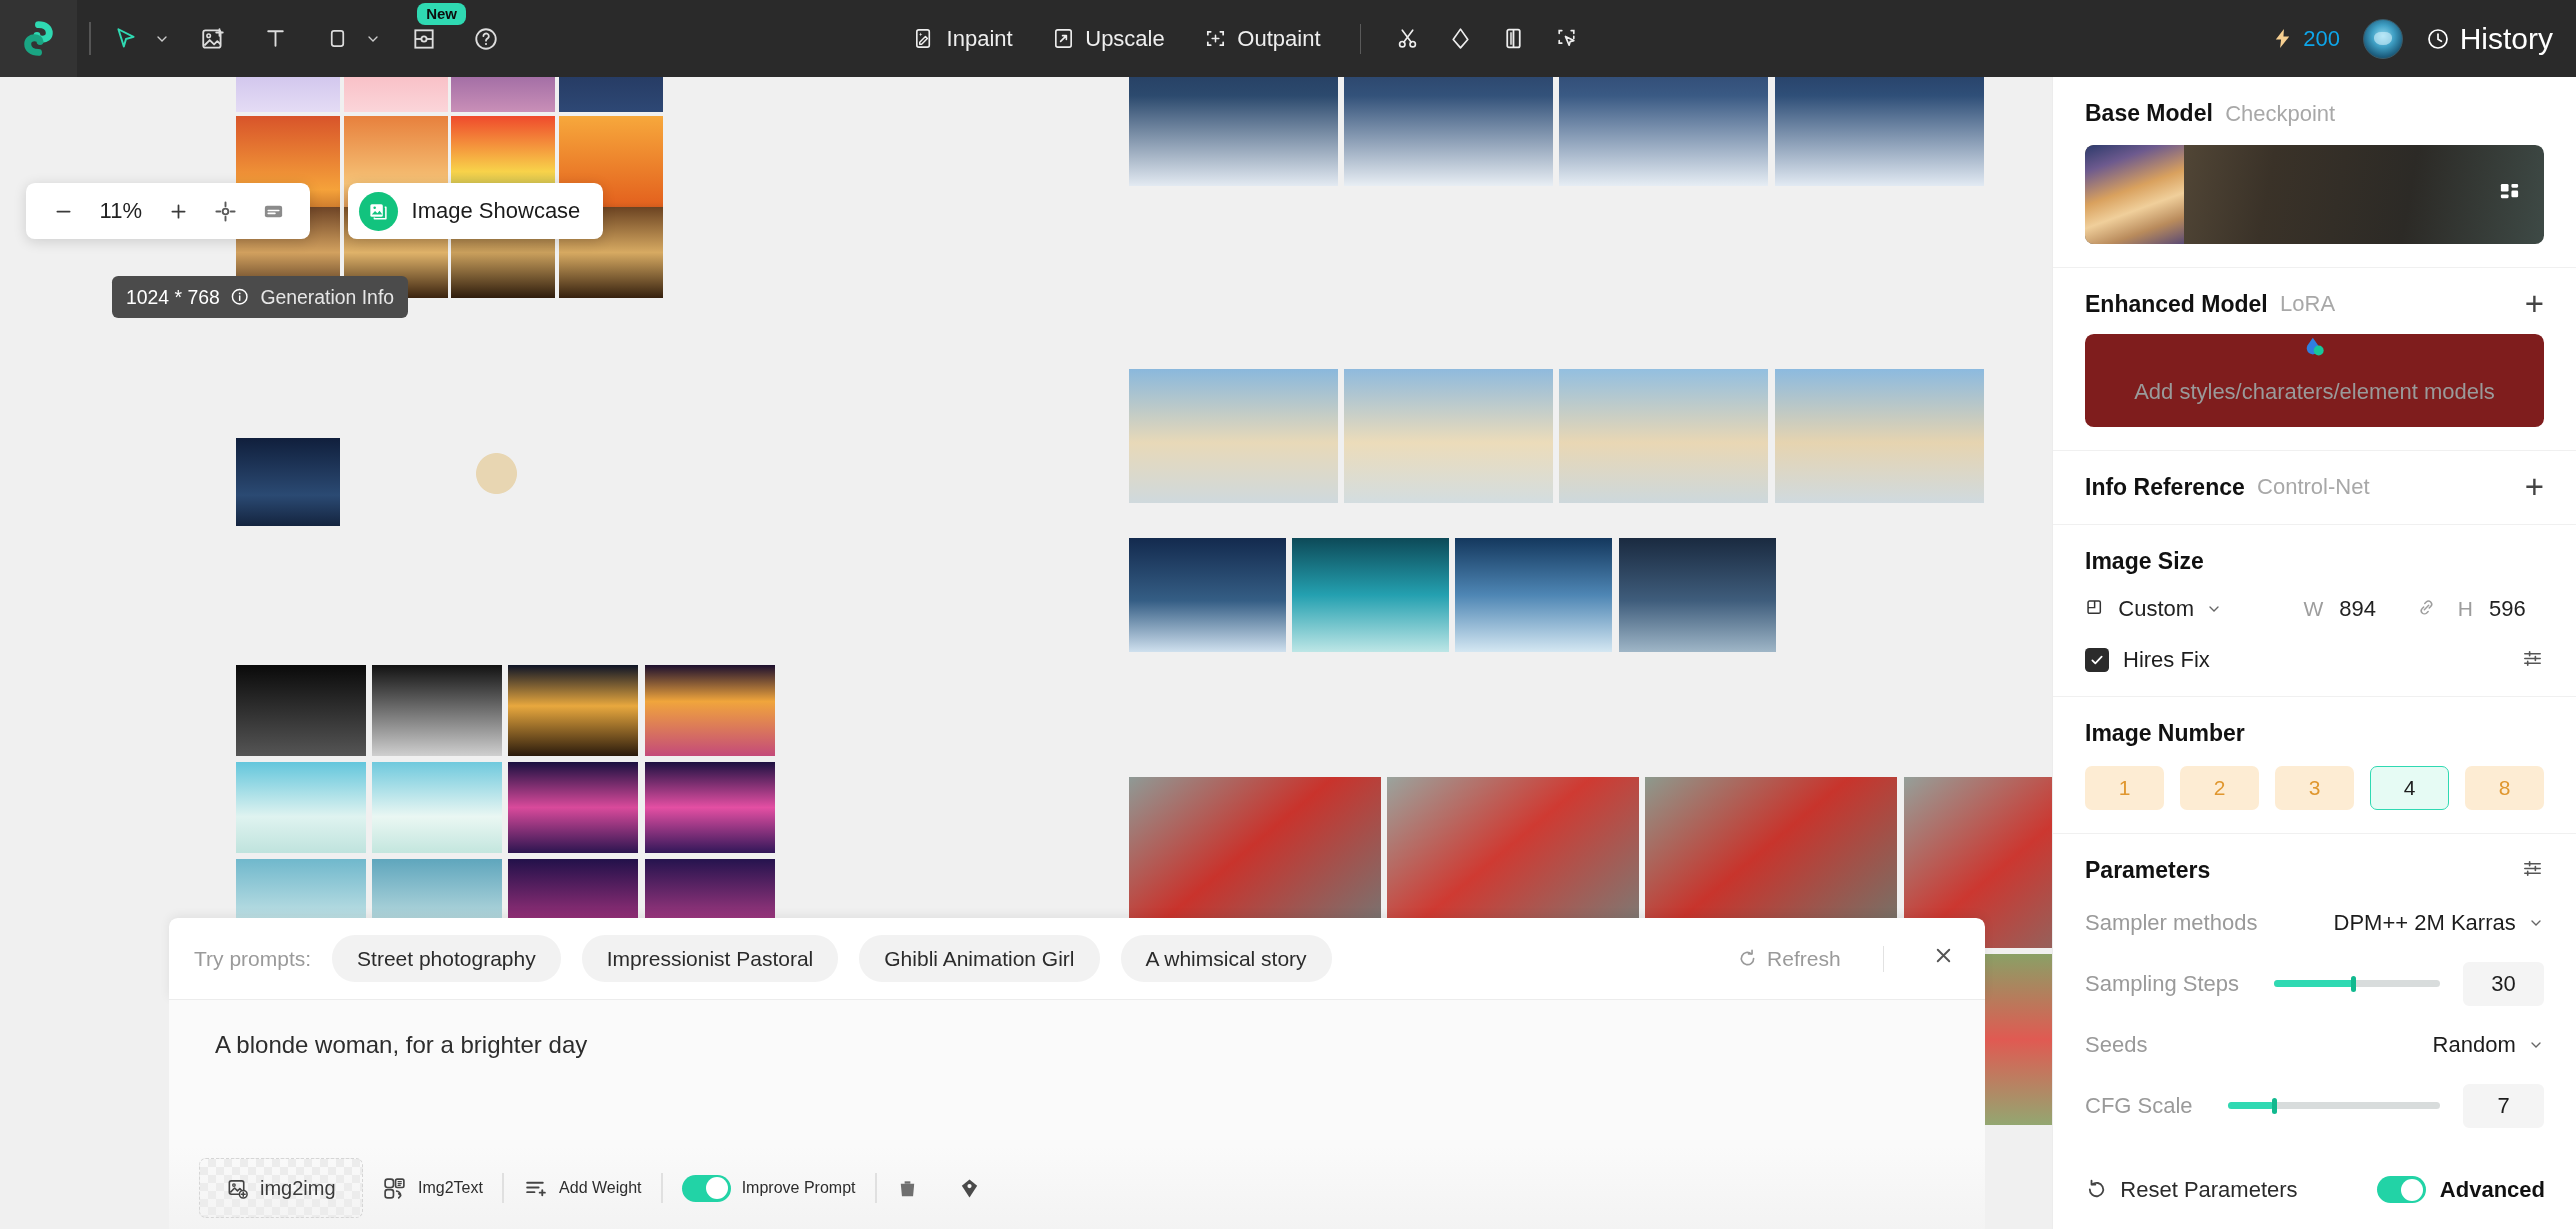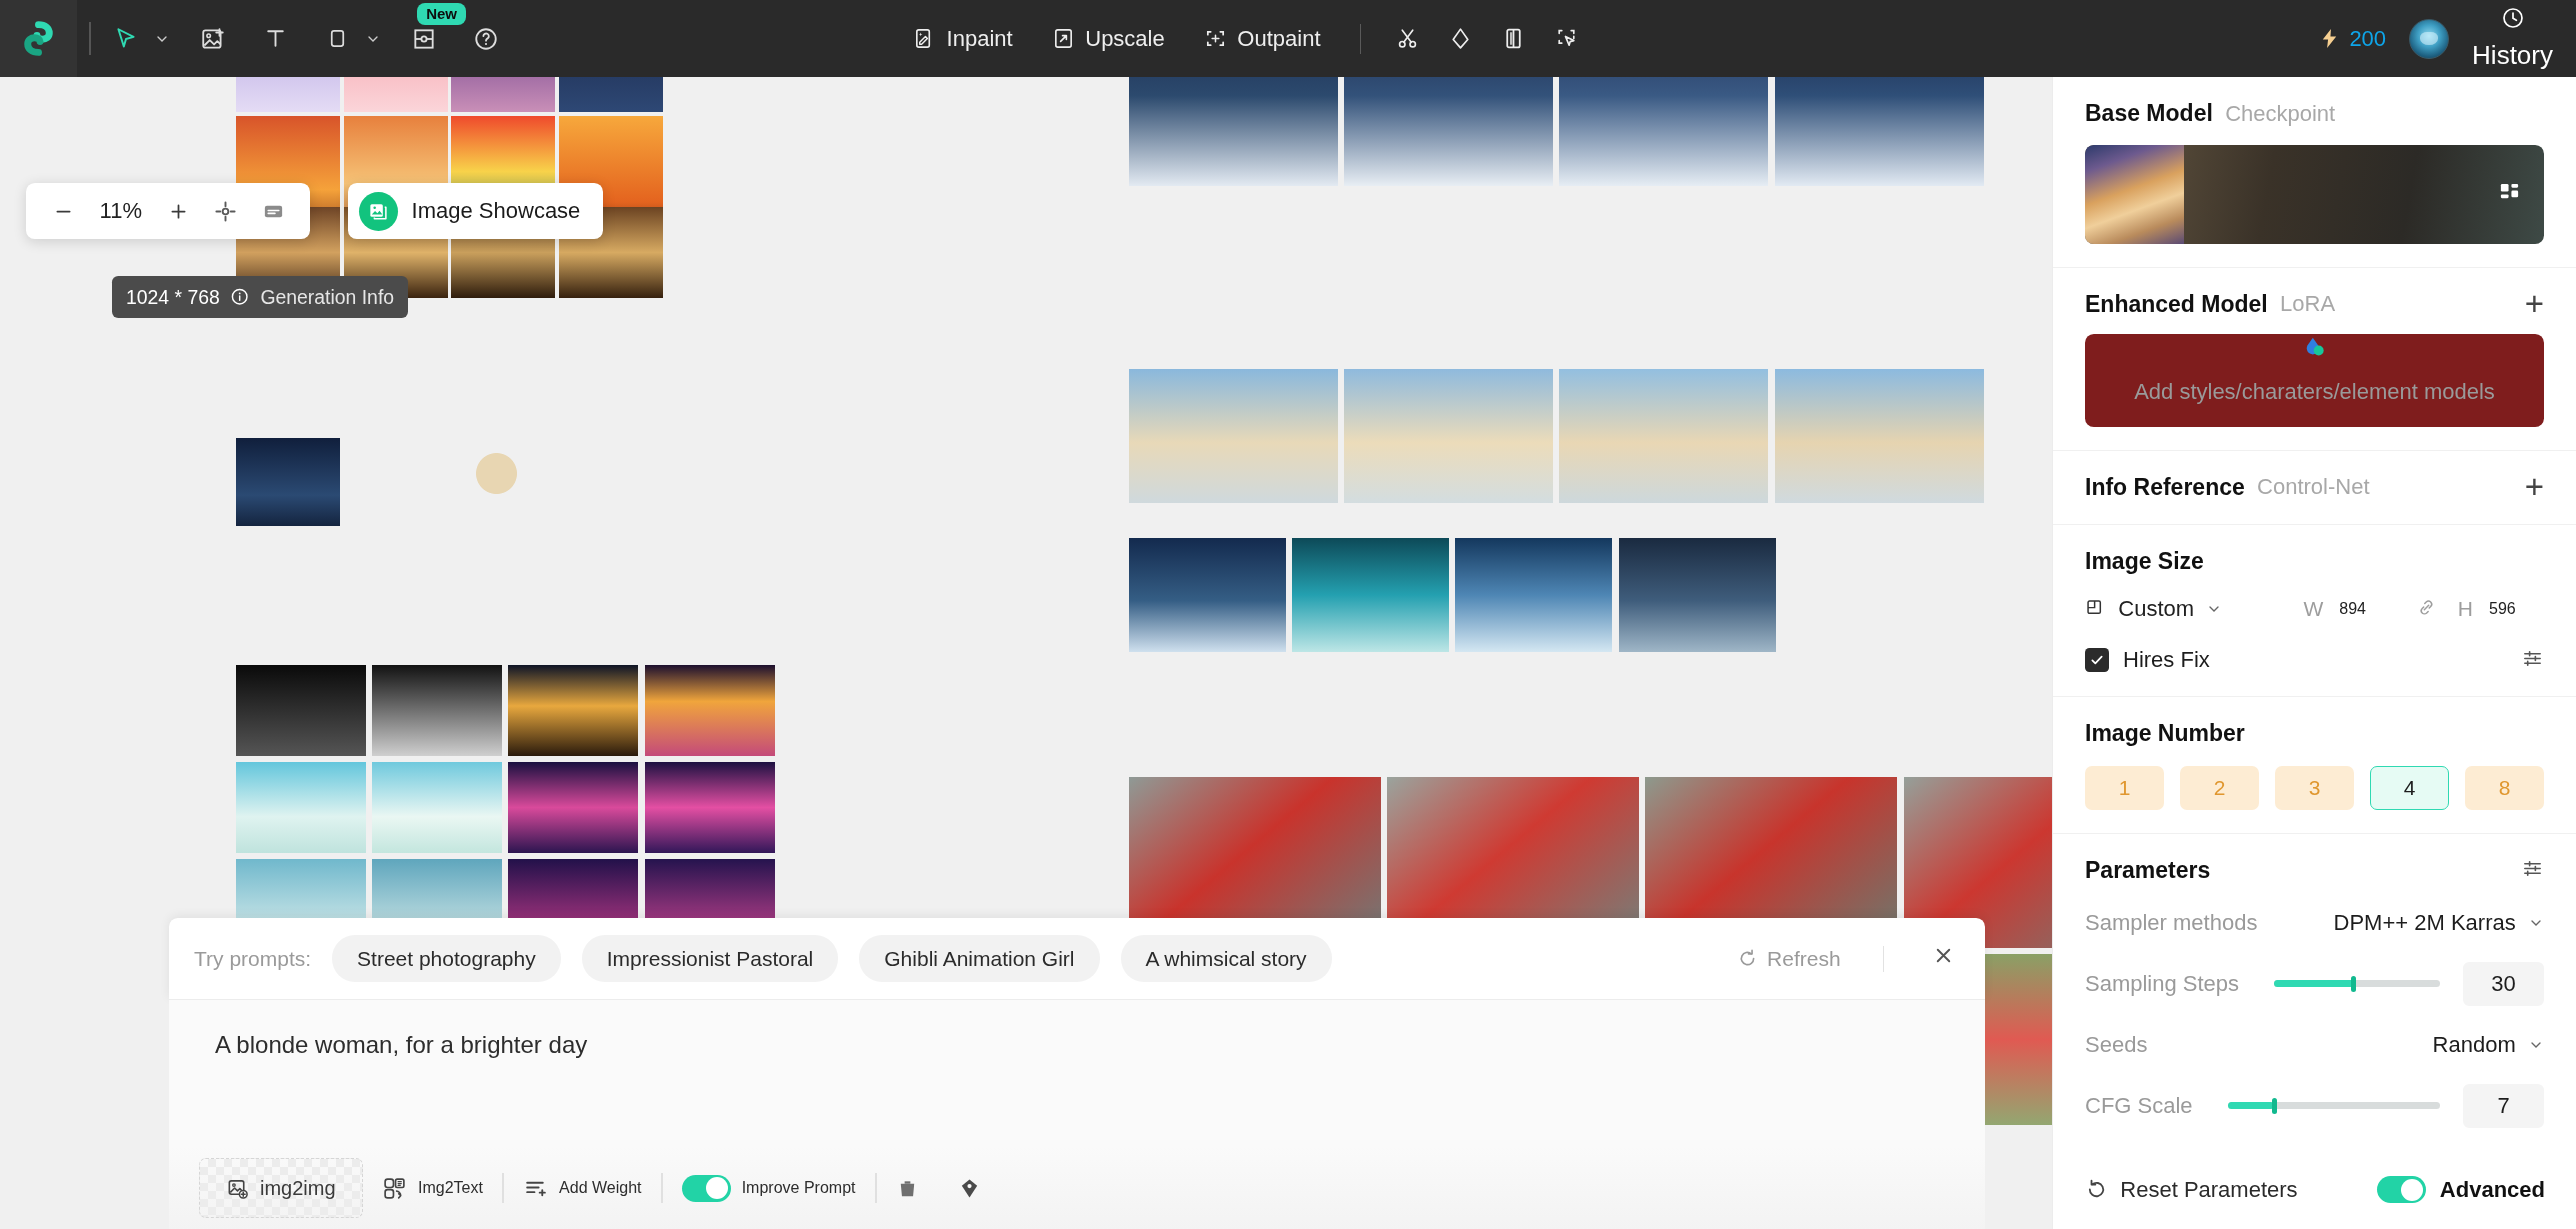--- a/index.html
+++ b/index.html
@@ -49,21 +49,21 @@
   .avatar {
     width: 40px; height: 40px; border-radius: 50%;
     background: radial-gradient(circle at 50% 42%, #8fd8ef 0%, #3f9fc4 38%, #1d5f80 70%, #0d2d3f 100%);
     border: 1.8px solid #3a5a68; cursor: pointer;
     position: relative; overflow:hidden;
   }
   .avatar::after {
     content:""; position:absolute; left:26%; top:34%; width:48%; height:34%;
     border-radius: 40% 40% 50% 50%; background: rgba(220,245,255,.55);
   }
-  .history { display:flex; align-items:center; gap: 9.7px; font-size: 26px; color:#fff; cursor:pointer;flex-direction:column; }
+  .history { display:flex; align-items:center; gap: 9.7px; font-size: 30px; color:#fff; cursor:pointer; }
 
   
   .canvas {
     position:absolute; top: 77px; left: 0; width: 2052px; height: 1153px;
     background: #f0f0f0; overflow: hidden;
   }
   .img-grid { position: absolute; display: grid; }
   .thumb { background-size: cover; background-position: center; }
 
   
@@ -185,21 +185,21 @@
   .lora-box {
     margin-top: 16px; height: 93px; background:#7f1d1d; border-radius: 8.8px;
     display:flex; align-items:center; padding: 0 28px; gap: 19.4px; cursor:pointer;flex-direction:column;
   }
   .lora-text { font-size: 22px; color:#9a9a9a; }
 
   .size-row { display:flex; align-items:center; margin-top: 3.5px; }
   .size-custom { display:flex; align-items:center; gap: 12.3px; font-size: 22px; color:#222; cursor:pointer; }
   .size-wh { margin-left:auto; display:flex; align-items:center; gap: 16px; }
   .wh-label { font-size: 21px; color:#9d9d9d; }
-  .wh-val { font-size: 16px; color:#222; cursor:pointer; min-width: 55px; }
+  .wh-val { font-size: 22px; color:#222; cursor:pointer; min-width: 55px; }
   .link-ico { margin: 0 5.3px; cursor:pointer; }
 
   .hires-row { display:flex; align-items:center; margin-top: 25px; }
   .chk {
     width: 24px; height: 24px; border-radius:4.4px; background:#2b2b2b;
     display:flex; align-items:center; justify-content:center; cursor:pointer; flex:none;
   }
   .hires-label { font-size: 22px; color:#1d1d1d; margin-left: 14px; }
   .sliders-ico { margin-left:auto; cursor:pointer; }
 

